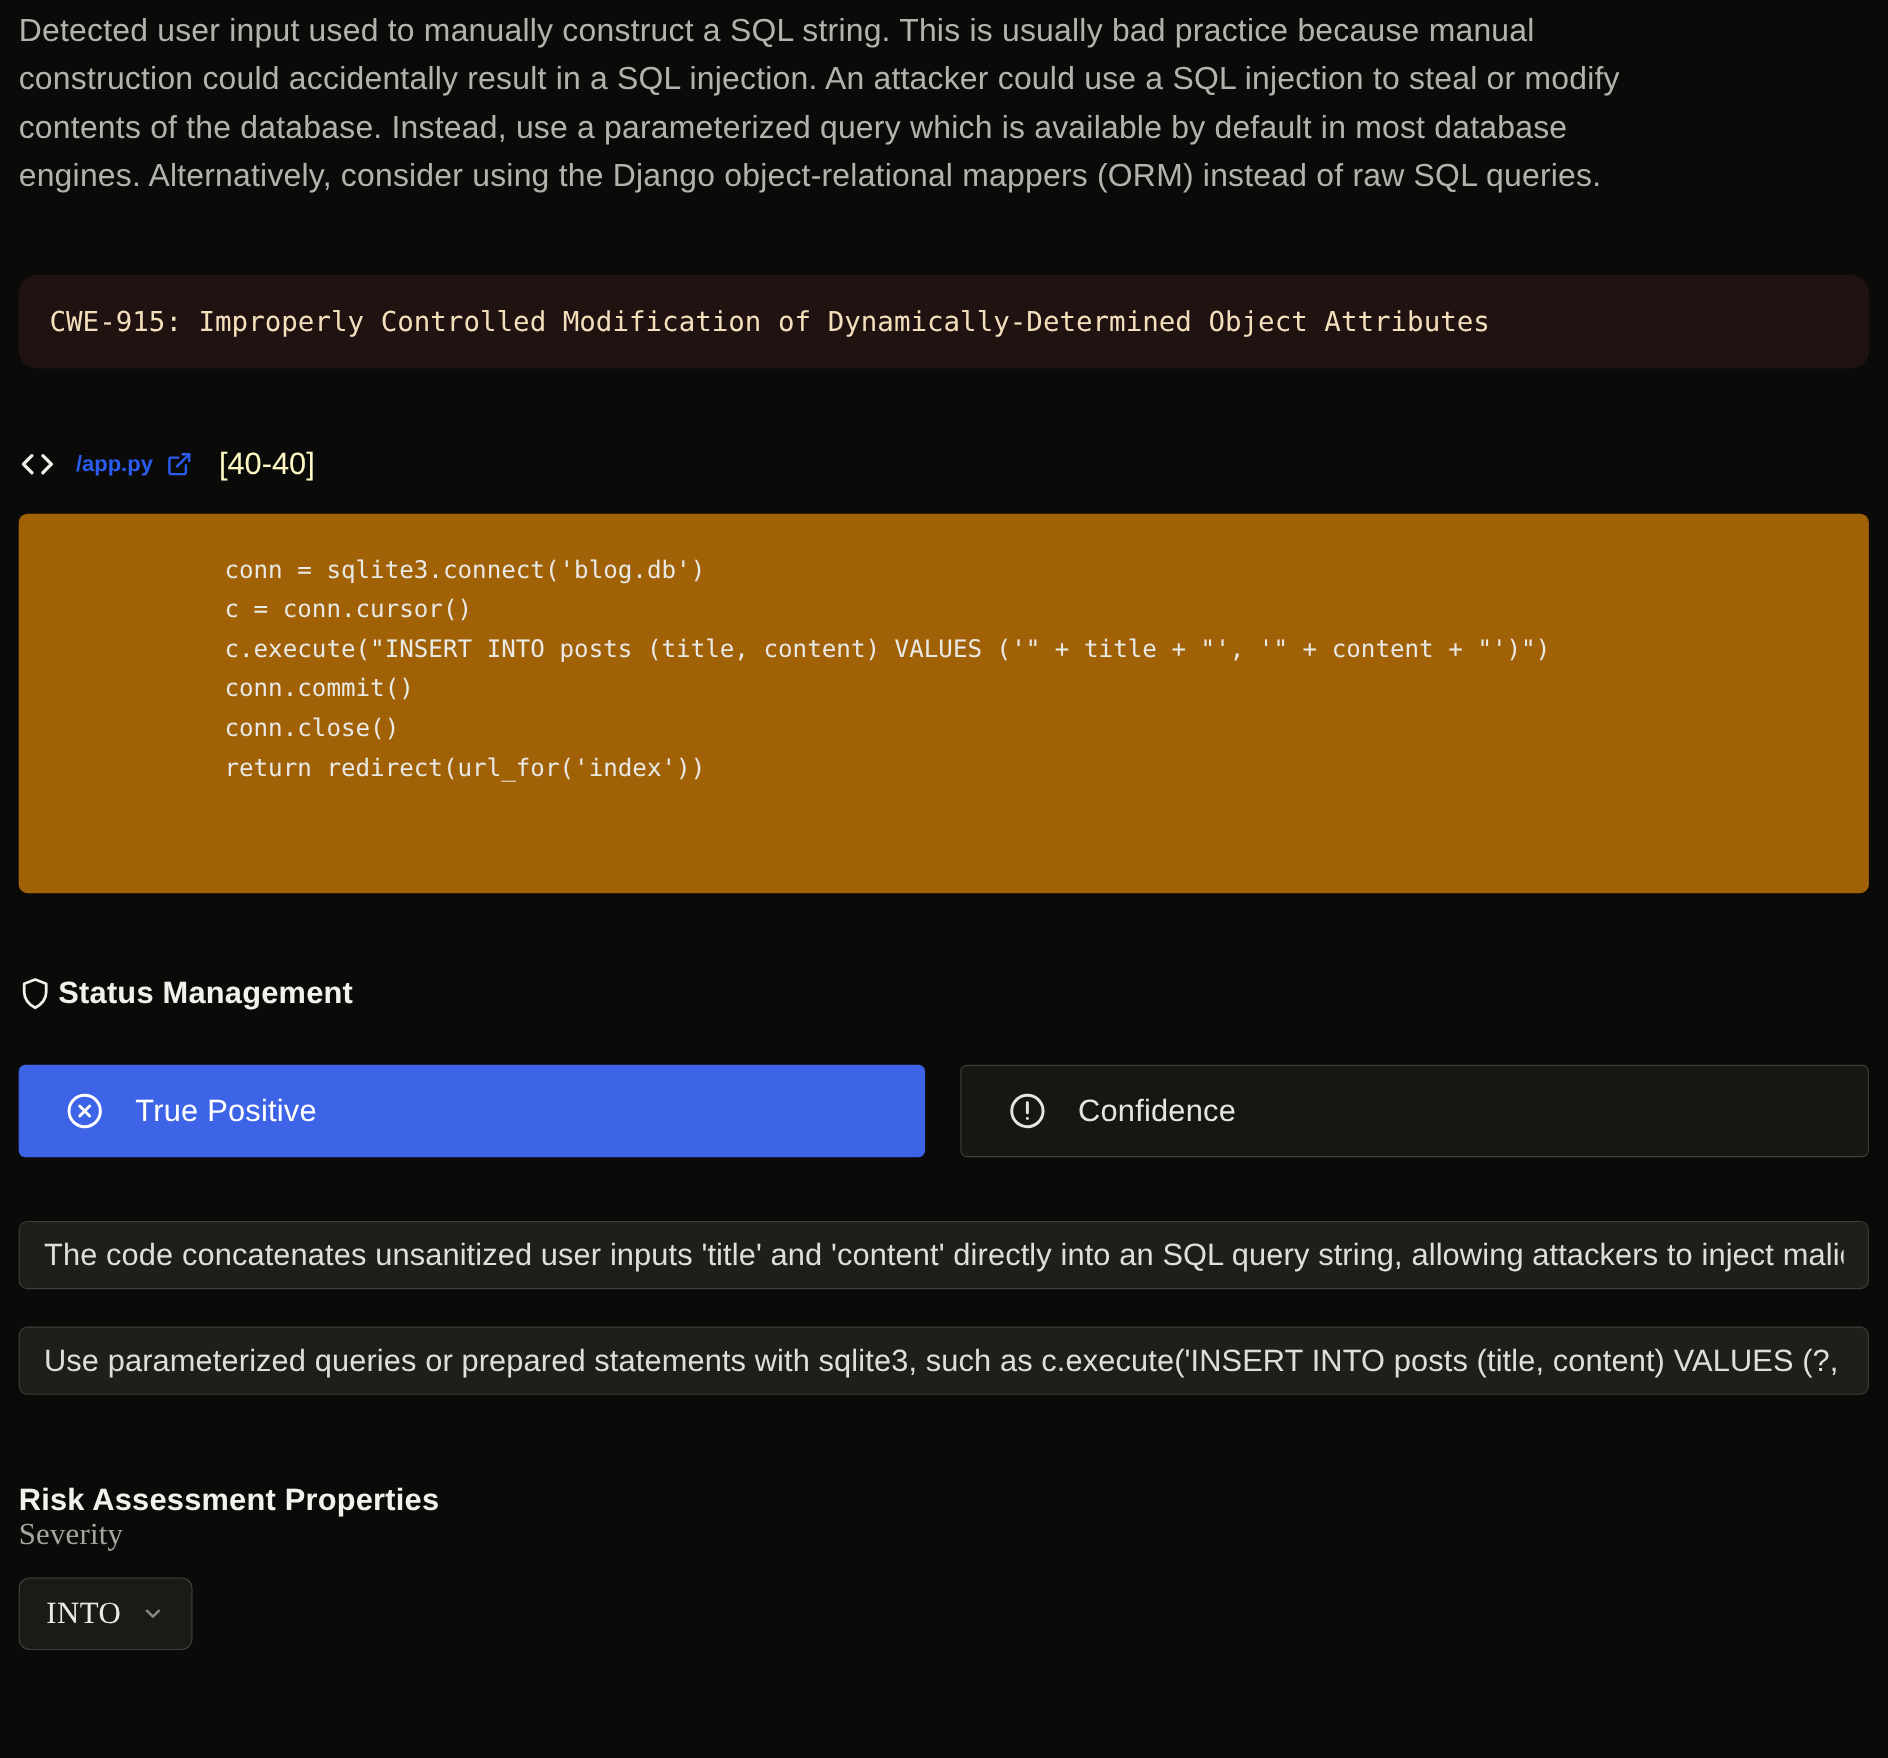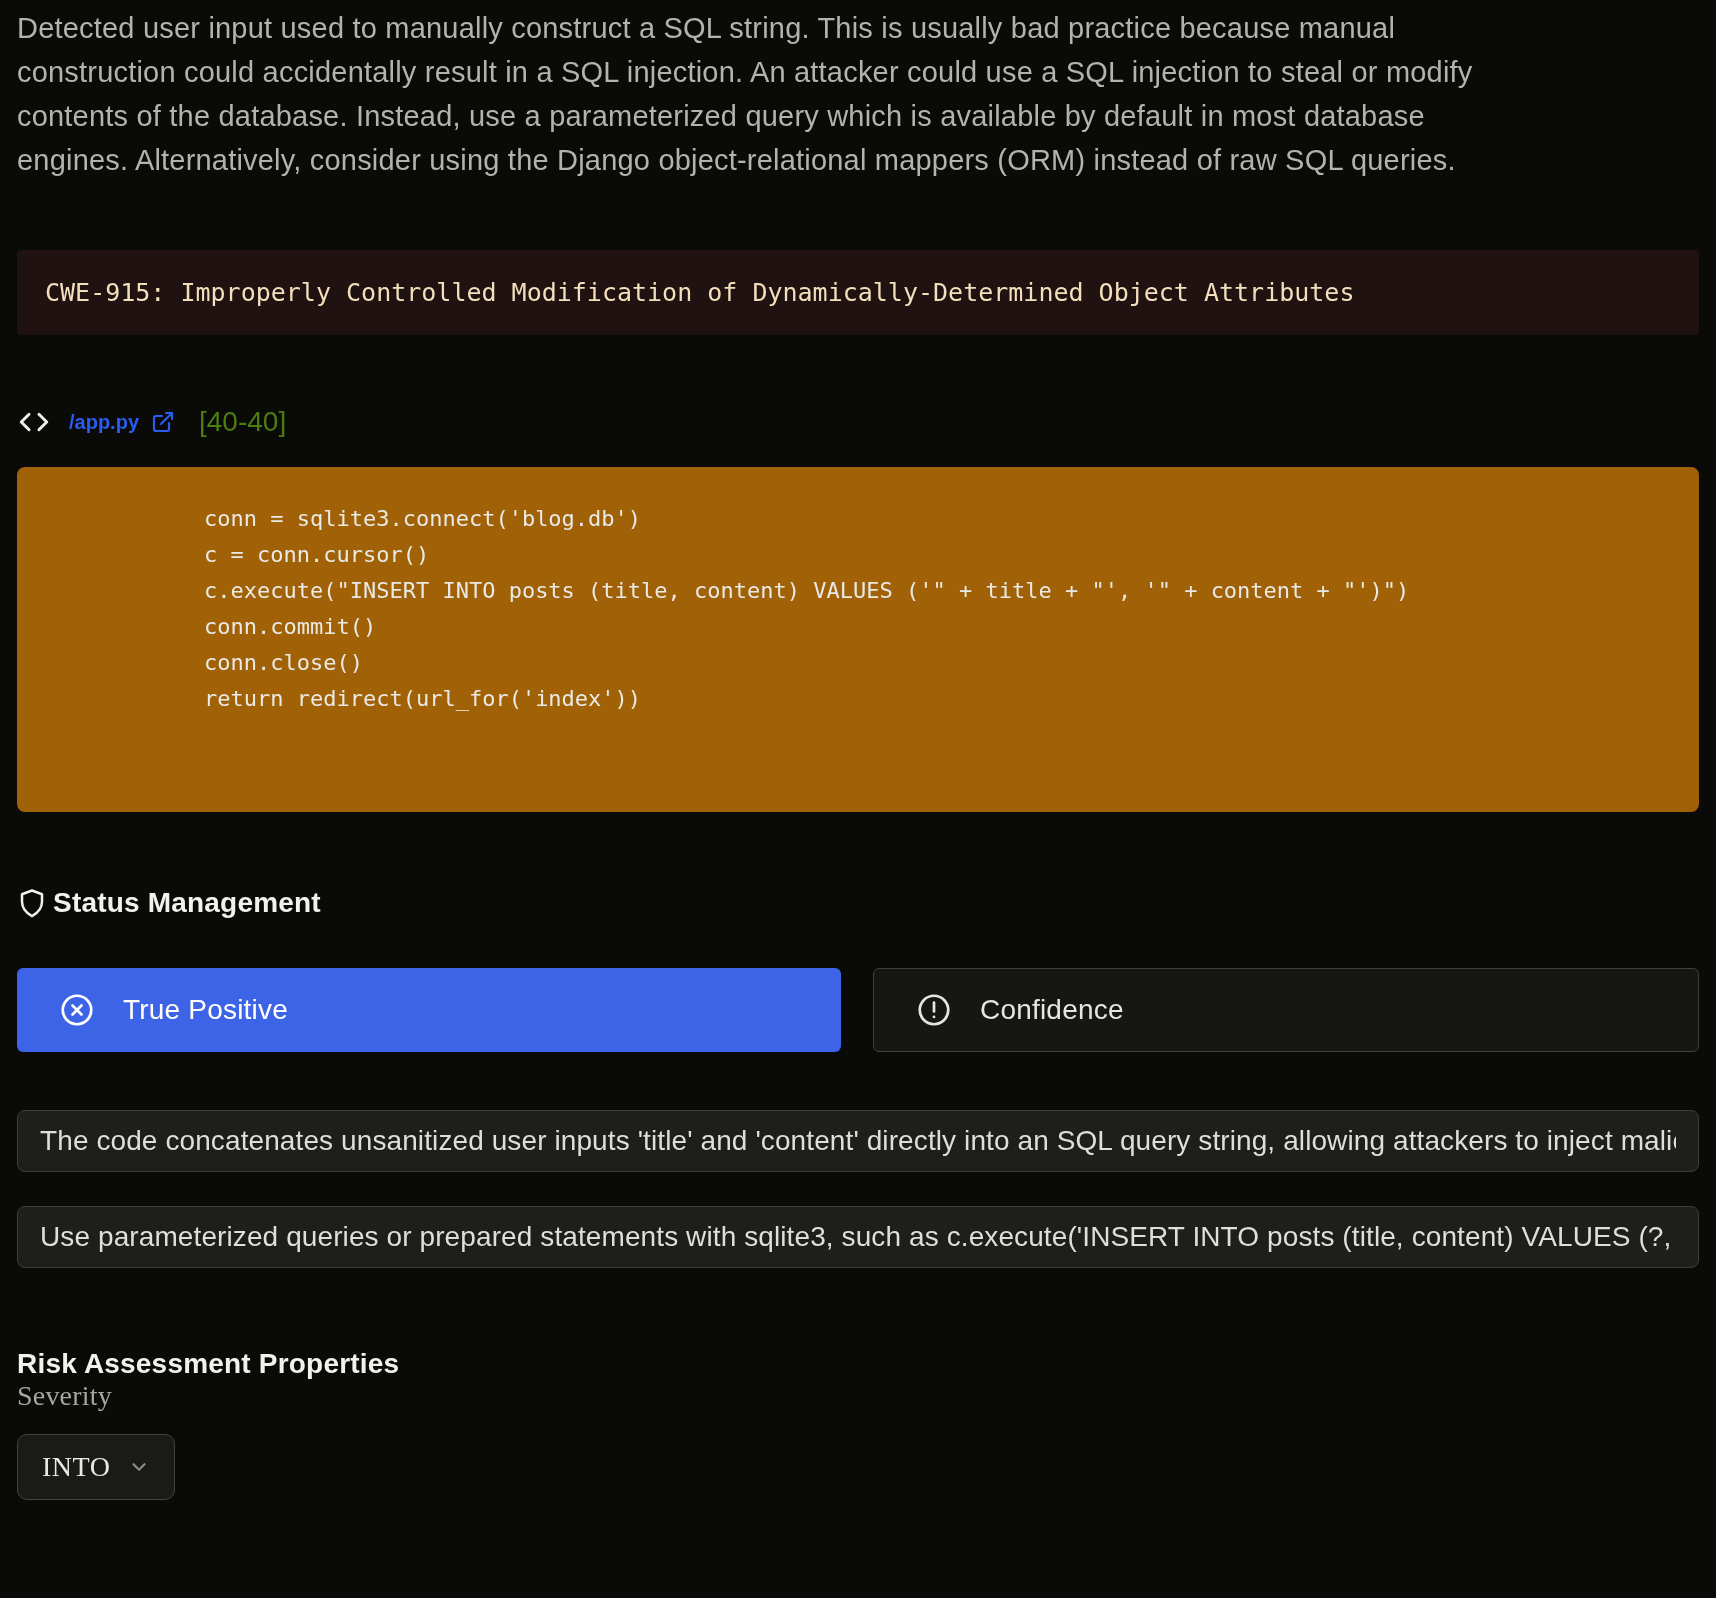--- a/index.html
+++ b/index.html
@@ -19,21 +19,21 @@
     font-size: 29px;
     line-height: 44px;
     letter-spacing: 0.2px;
     max-width: 1500px;
   }
 
   
   .cwe-banner {
     margin-top: 68px;
     background: #1f1210;
-    border-radius: 4px;
+    border-radius: 16px;
     height: 85px;
     display: flex;
     align-items: center;
     padding: 0 28px;
   }
   .cwe-banner .cwe-text {
     font-family: "DejaVu Sans Mono", monospace;
     font-size: 25px;
     color: #f4dfbd;
     white-space: nowrap;
@@ -50,21 +50,21 @@
   .file-link {
     display: inline-flex;
     align-items: center;
     gap: 12px;
     color: #2b5cf0;
     font-size: 20px;
     font-weight: 600;
     text-decoration: none;
     cursor: pointer;
   }
-  .line-range { color: #4d7c0f; font-size: 28px; margin-left: 6px; }
+  .line-range { color: #fef9c3; font-size: 28px; margin-left: 6px; }
 
   
   .code-block {
     margin-top: 28px;
     background: #a16207;
     border-radius: 8px;
     height: 345px;
     overflow: hidden;
   }
   .code-pre {

